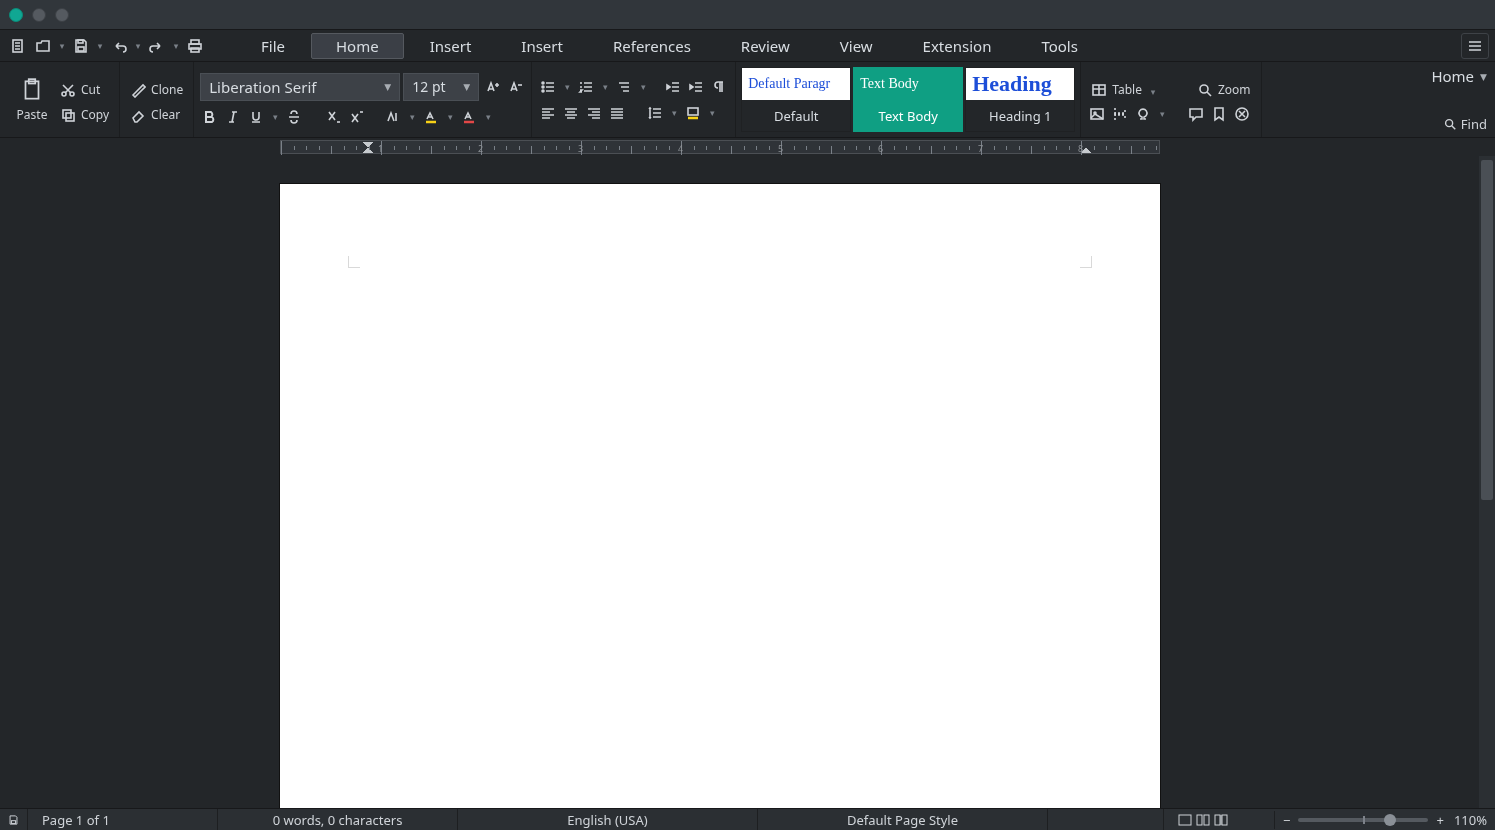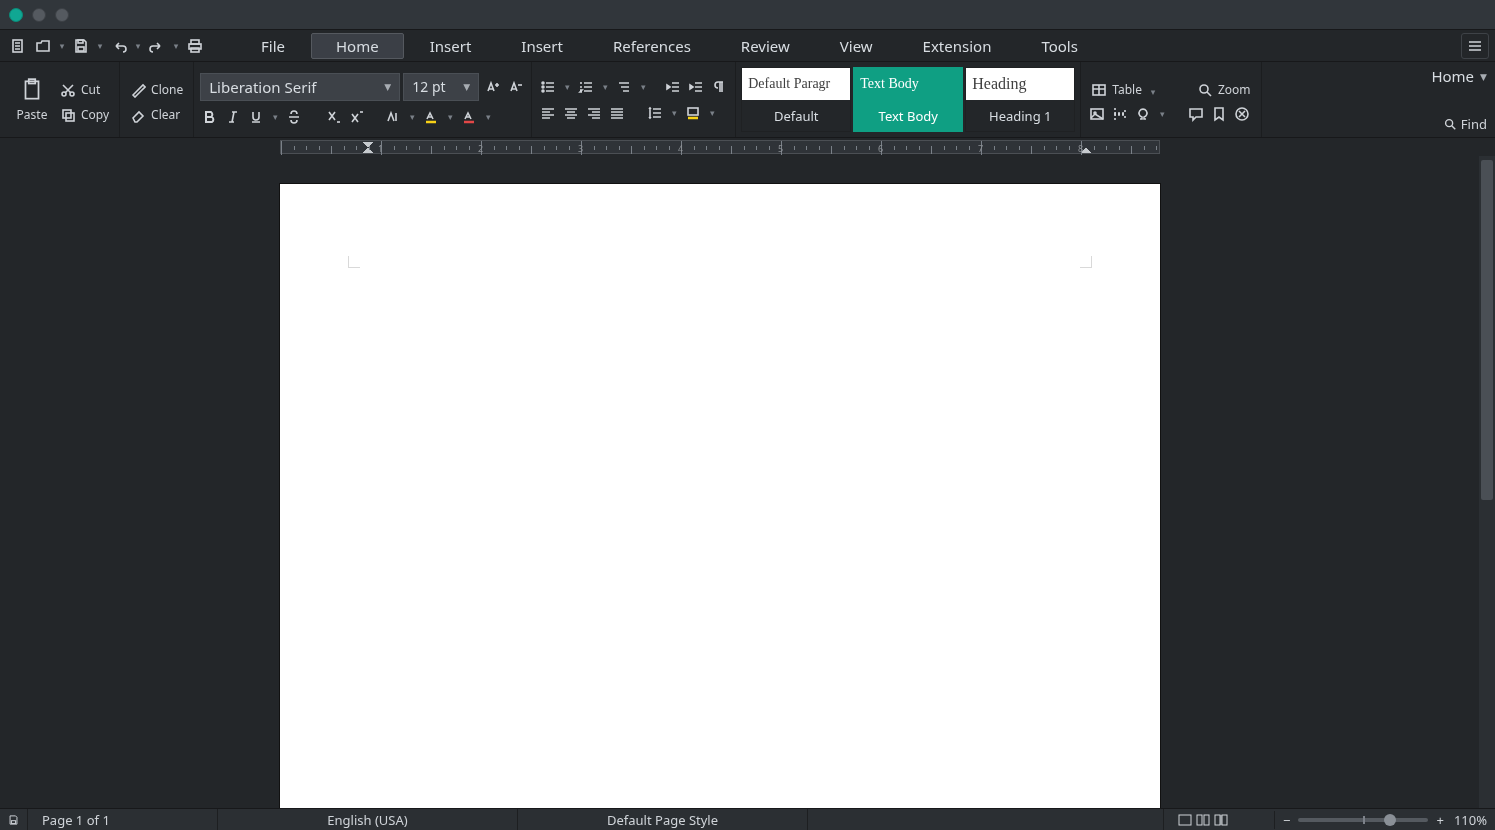--- a/index.html
+++ b/index.html
@@ -34,21 +34,21 @@
   .row2{display:flex;align-items:center;gap:3px}
   .fontname{width:200px;height:28px;background:#3d4147;border:1px solid #4a4f55;color:var(--text2);display:flex;align-items:center;justify-content:space-between;padding:0 8px;font-size:15px}
   .fontsize{width:76px;height:28px;background:#3d4147;border:1px solid #4a4f55;color:var(--text2);display:flex;align-items:center;justify-content:space-between;padding:0 8px;font-size:14px}
   .dd{font-size:9px;color:#a7acb2}
   .smico{width:20px;height:20px;display:flex;align-items:center;justify-content:center;color:var(--text);cursor:default}
   .smico.y svg path.u{stroke:#f7d117}
   .smico.r svg path.u{stroke:#e24747}
   .smico svg{width:16px;height:16px;stroke:currentColor;fill:none;stroke-width:1.6}
   .styles{display:flex;gap:2px;padding:2px}
   .stylecell{width:110px;display:flex;flex-direction:column;border:1px solid #1f2123}
-  .stylecell .pv{height:34px;background:#fff;color:#404040;display:flex;align-items:center;padding:0 6px;overflow:hidden;white-space:nowrap;font-family:"Liberation Serif",Georgia,serif}
+  .stylecell .pv{height:34px;background:#fff;color:#1d4ed8;display:flex;align-items:center;padding:0 6px;overflow:hidden;white-space:nowrap;font-family:"Liberation Serif",Georgia,serif}
   .stylecell .nm{height:32px;display:flex;align-items:center;justify-content:center;color:var(--text2);font-size:13px}
   .stylecell.sel{border-color:var(--accent)}
   .stylecell.sel .pv{background:var(--accent);color:#fff}
   .stylecell.sel .nm{background:var(--accent);color:#fff}
   .rtab{position:absolute;right:8px;top:4px;display:flex;align-items:center;gap:6px;color:var(--text2);font-size:15px}
   .rfind{position:absolute;right:8px;bottom:4px;display:flex;align-items:center;gap:4px;color:var(--text);font-size:13px}
   .rulerbar{height:18px;background:var(--bg);position:relative}
   .ruler{position:absolute;left:280px;width:880px;top:2px;height:14px;border:1px solid #4b4f54;background:#2f3338}
   .ruler .tick{position:absolute;top:0;width:1px;height:14px;background:var(--muted)}
   .ruler .lab{position:absolute;top:1px;font-size:9px;color:var(--ruler)}
@@ -62,21 +62,21 @@
   .page .tr{right:68px;top:72px;border-left:none;border-top:none}
   .scroll{position:absolute;right:0;top:156px;bottom:22px;width:16px;background:#2b2f33}
   .scroll .thumb{position:absolute;left:2px;right:2px;top:4px;height:340px;background:#4a4f55;border-radius:2px}
   .status{position:absolute;left:0;right:0;bottom:0;height:22px;background:#2b2f33;border-top:1px solid var(--divider);display:flex;align-items:center;color:var(--text);font-size:13px}
   .status .cell{padding:0 14px;border-right:1px solid #1d1f21;height:100%;display:flex;align-items:center}
   .zoomslider{width:130px;height:4px;background:#555a60;position:relative;border-radius:2px;margin:0 8px}
   .zoomslider .c{position:absolute;top:-2px;width:2px;height:8px;background:#7d828a;left:50%}
   .zoomslider .h{position:absolute;top:-4px;width:12px;height:12px;border-radius:50%;background:#8a9097;left:66%}
   .tabstop{position:absolute;left:12px;top:158px;width:14px;height:12px;border-left:2px solid var(--text);border-bottom:2px solid var(--text)}
   svg{display:block}
-  .pvh{font-size:16px;font-weight:normal}
+  .pvh{font-size:22px;font-weight:bold}
   .ic svg{width:100%;height:100%;stroke:currentColor;fill:none;stroke-width:1.6}
 </style>
 </head>
 <body>
 
 <div class="titlebar">
   <div class="tb-btns">
     <div class="tb-btn close"></div>
     <div class="tb-btn"></div>
     <div class="tb-btn"></div>
@@ -559,20 +559,21 @@
 </div>
 
 <div class="status">
   <div class="cell" style="width:28px;padding:0 8px">
       <svg width="14" height="14" viewBox="0 0 16 16" style="stroke:currentColor;fill:none;stroke-width:1.4">
         <path d="M3 2h8l2 2v10H3z"></path>
         <rect x="5" y="9" width="6" height="4"></rect>
       </svg>
     </div>
   <div class="cell" style="width:190px">Page 1 of 1</div>
+  <div class="cell" style="width:240px;justify-content:center">0 words, 0 characters</div>
   <div class="cell" style="width:300px;justify-content:center">English (USA)</div>
   <div class="cell" style="width:290px;justify-content:center">Default Page Style</div>
   <div class="cell" style="flex:1"></div>
   <div class="cell" style="width:110px;gap:4px;border-right:none">
     <svg width="14" height="12" viewBox="0 0 14 12" style="stroke:currentColor;fill:none">
         <rect x="1" y="1" width="12" height="10"></rect>
       </svg>
     <svg width="14" height="12" viewBox="0 0 14 12" style="stroke:currentColor;fill:none">
         <rect x="1" y="1" width="5" height="10"></rect>
         <rect x="8" y="1" width="5" height="10"></rect>

